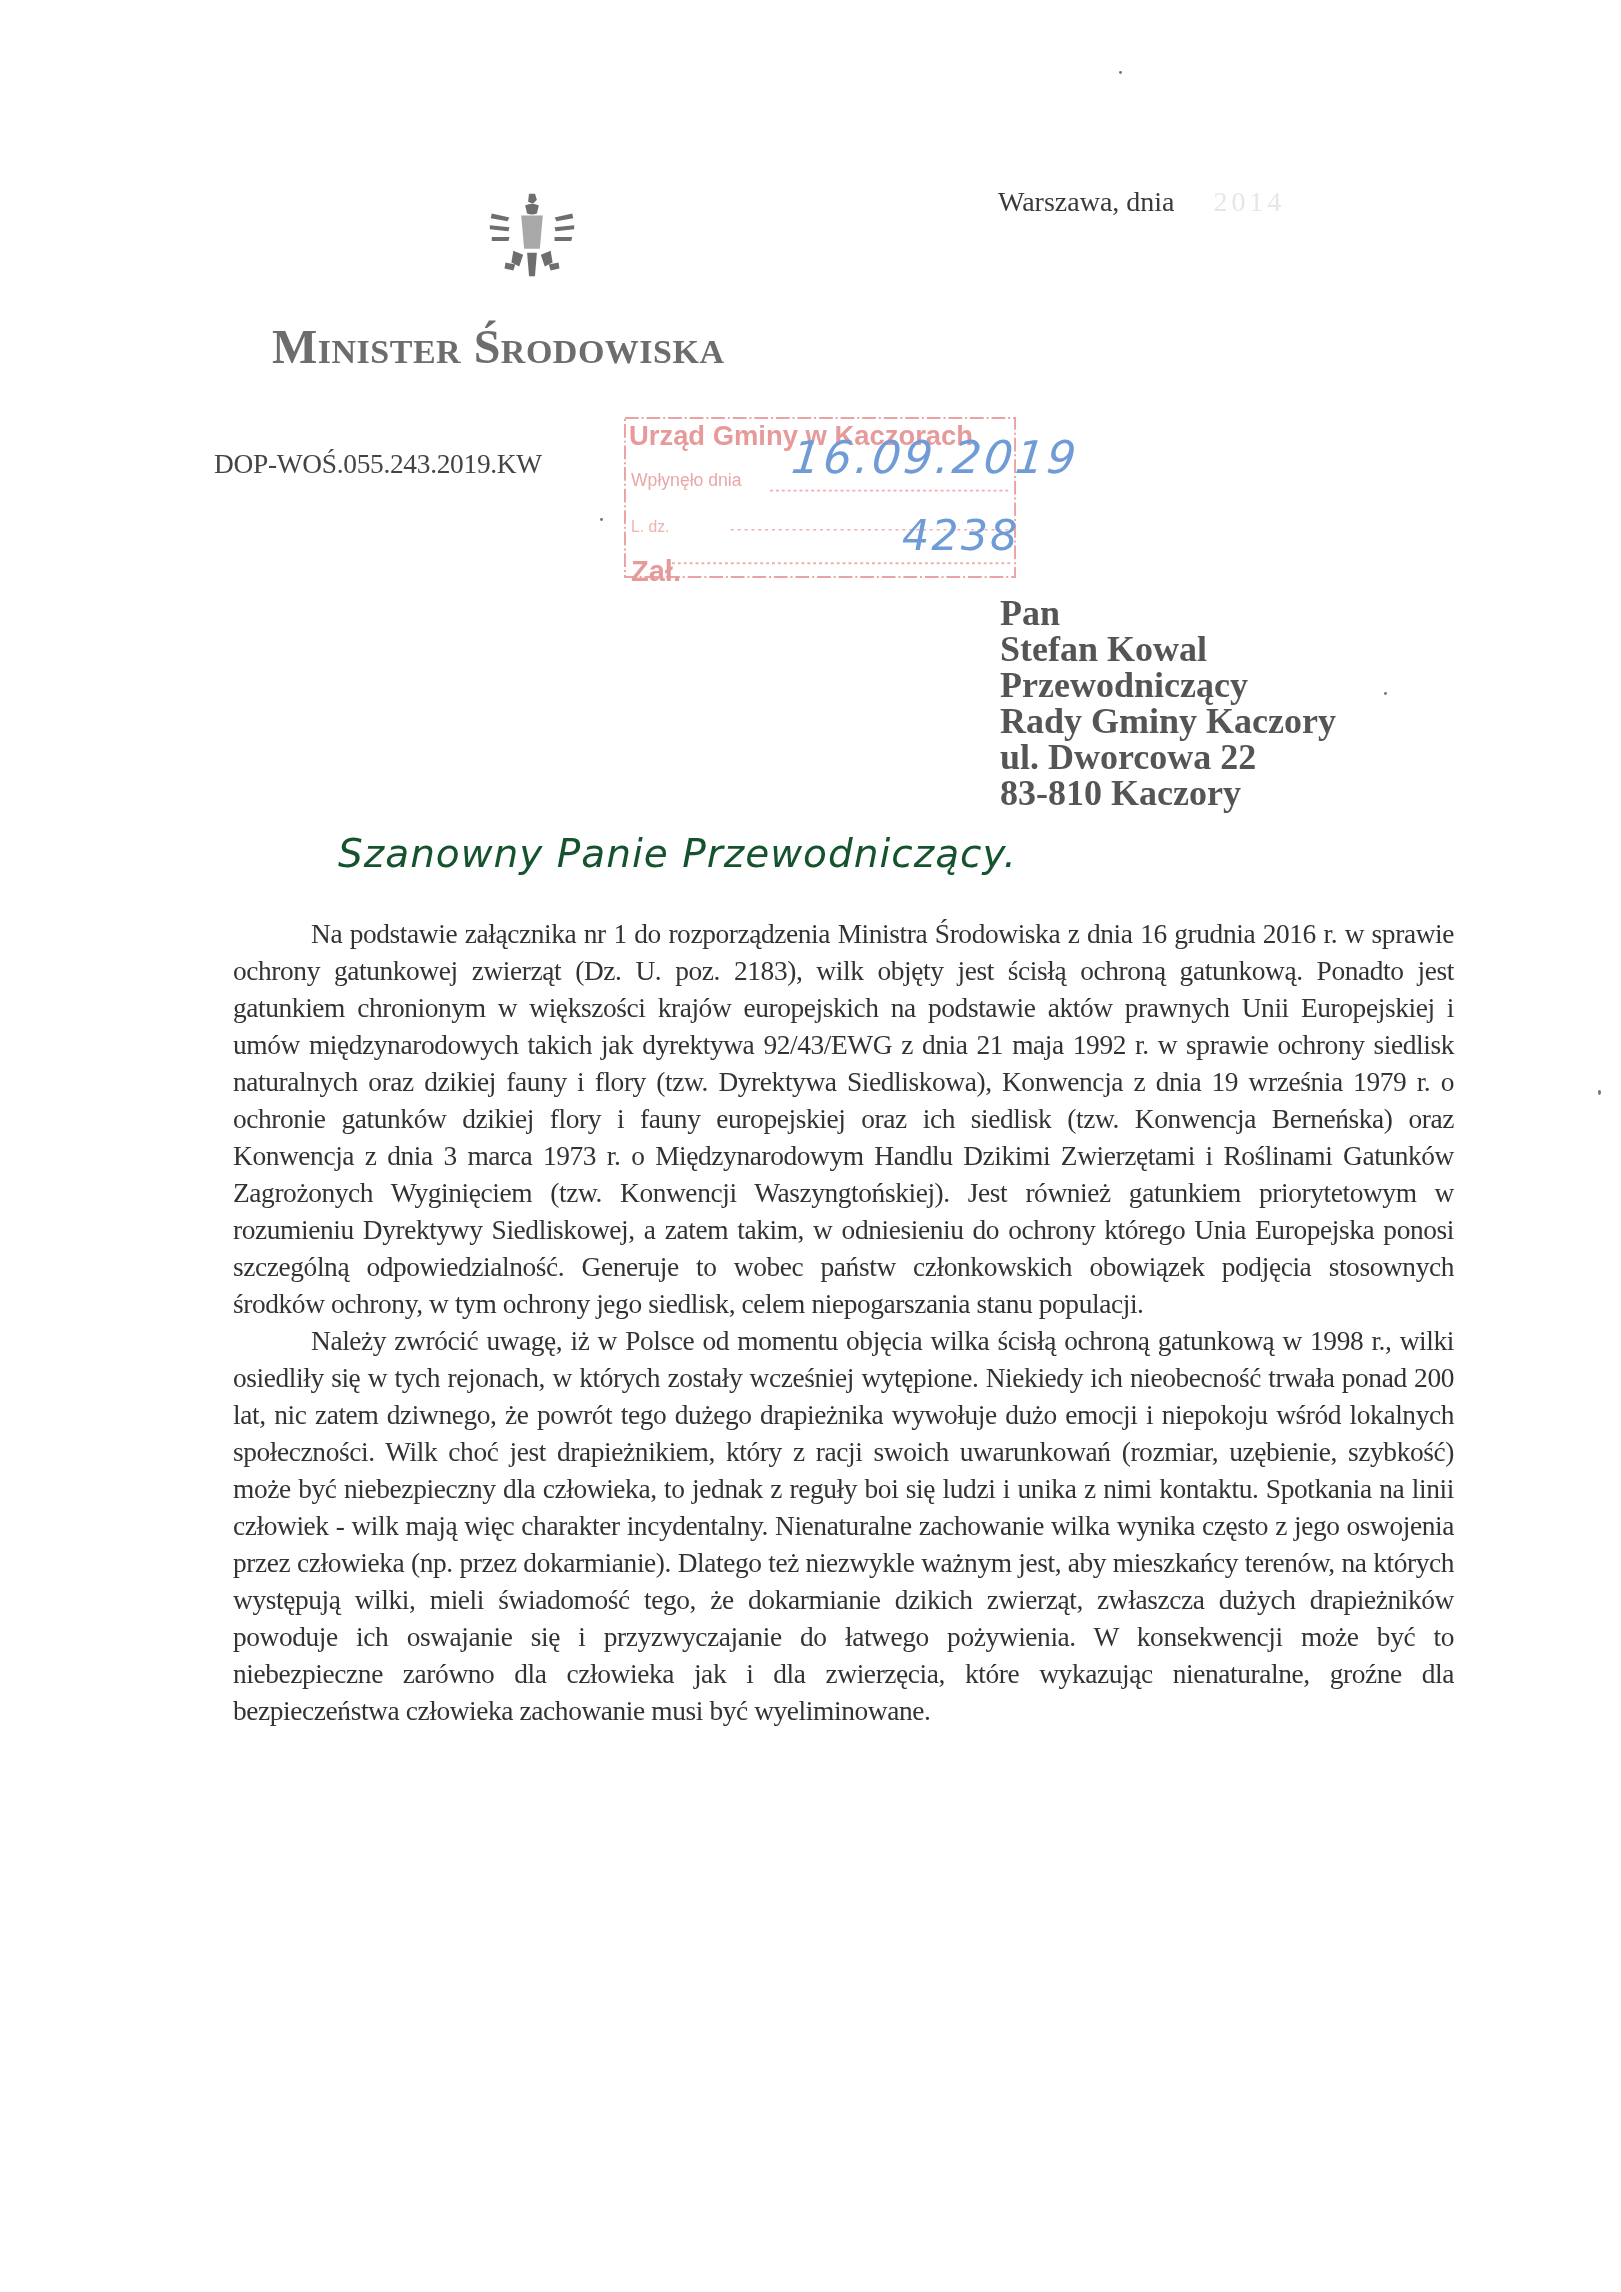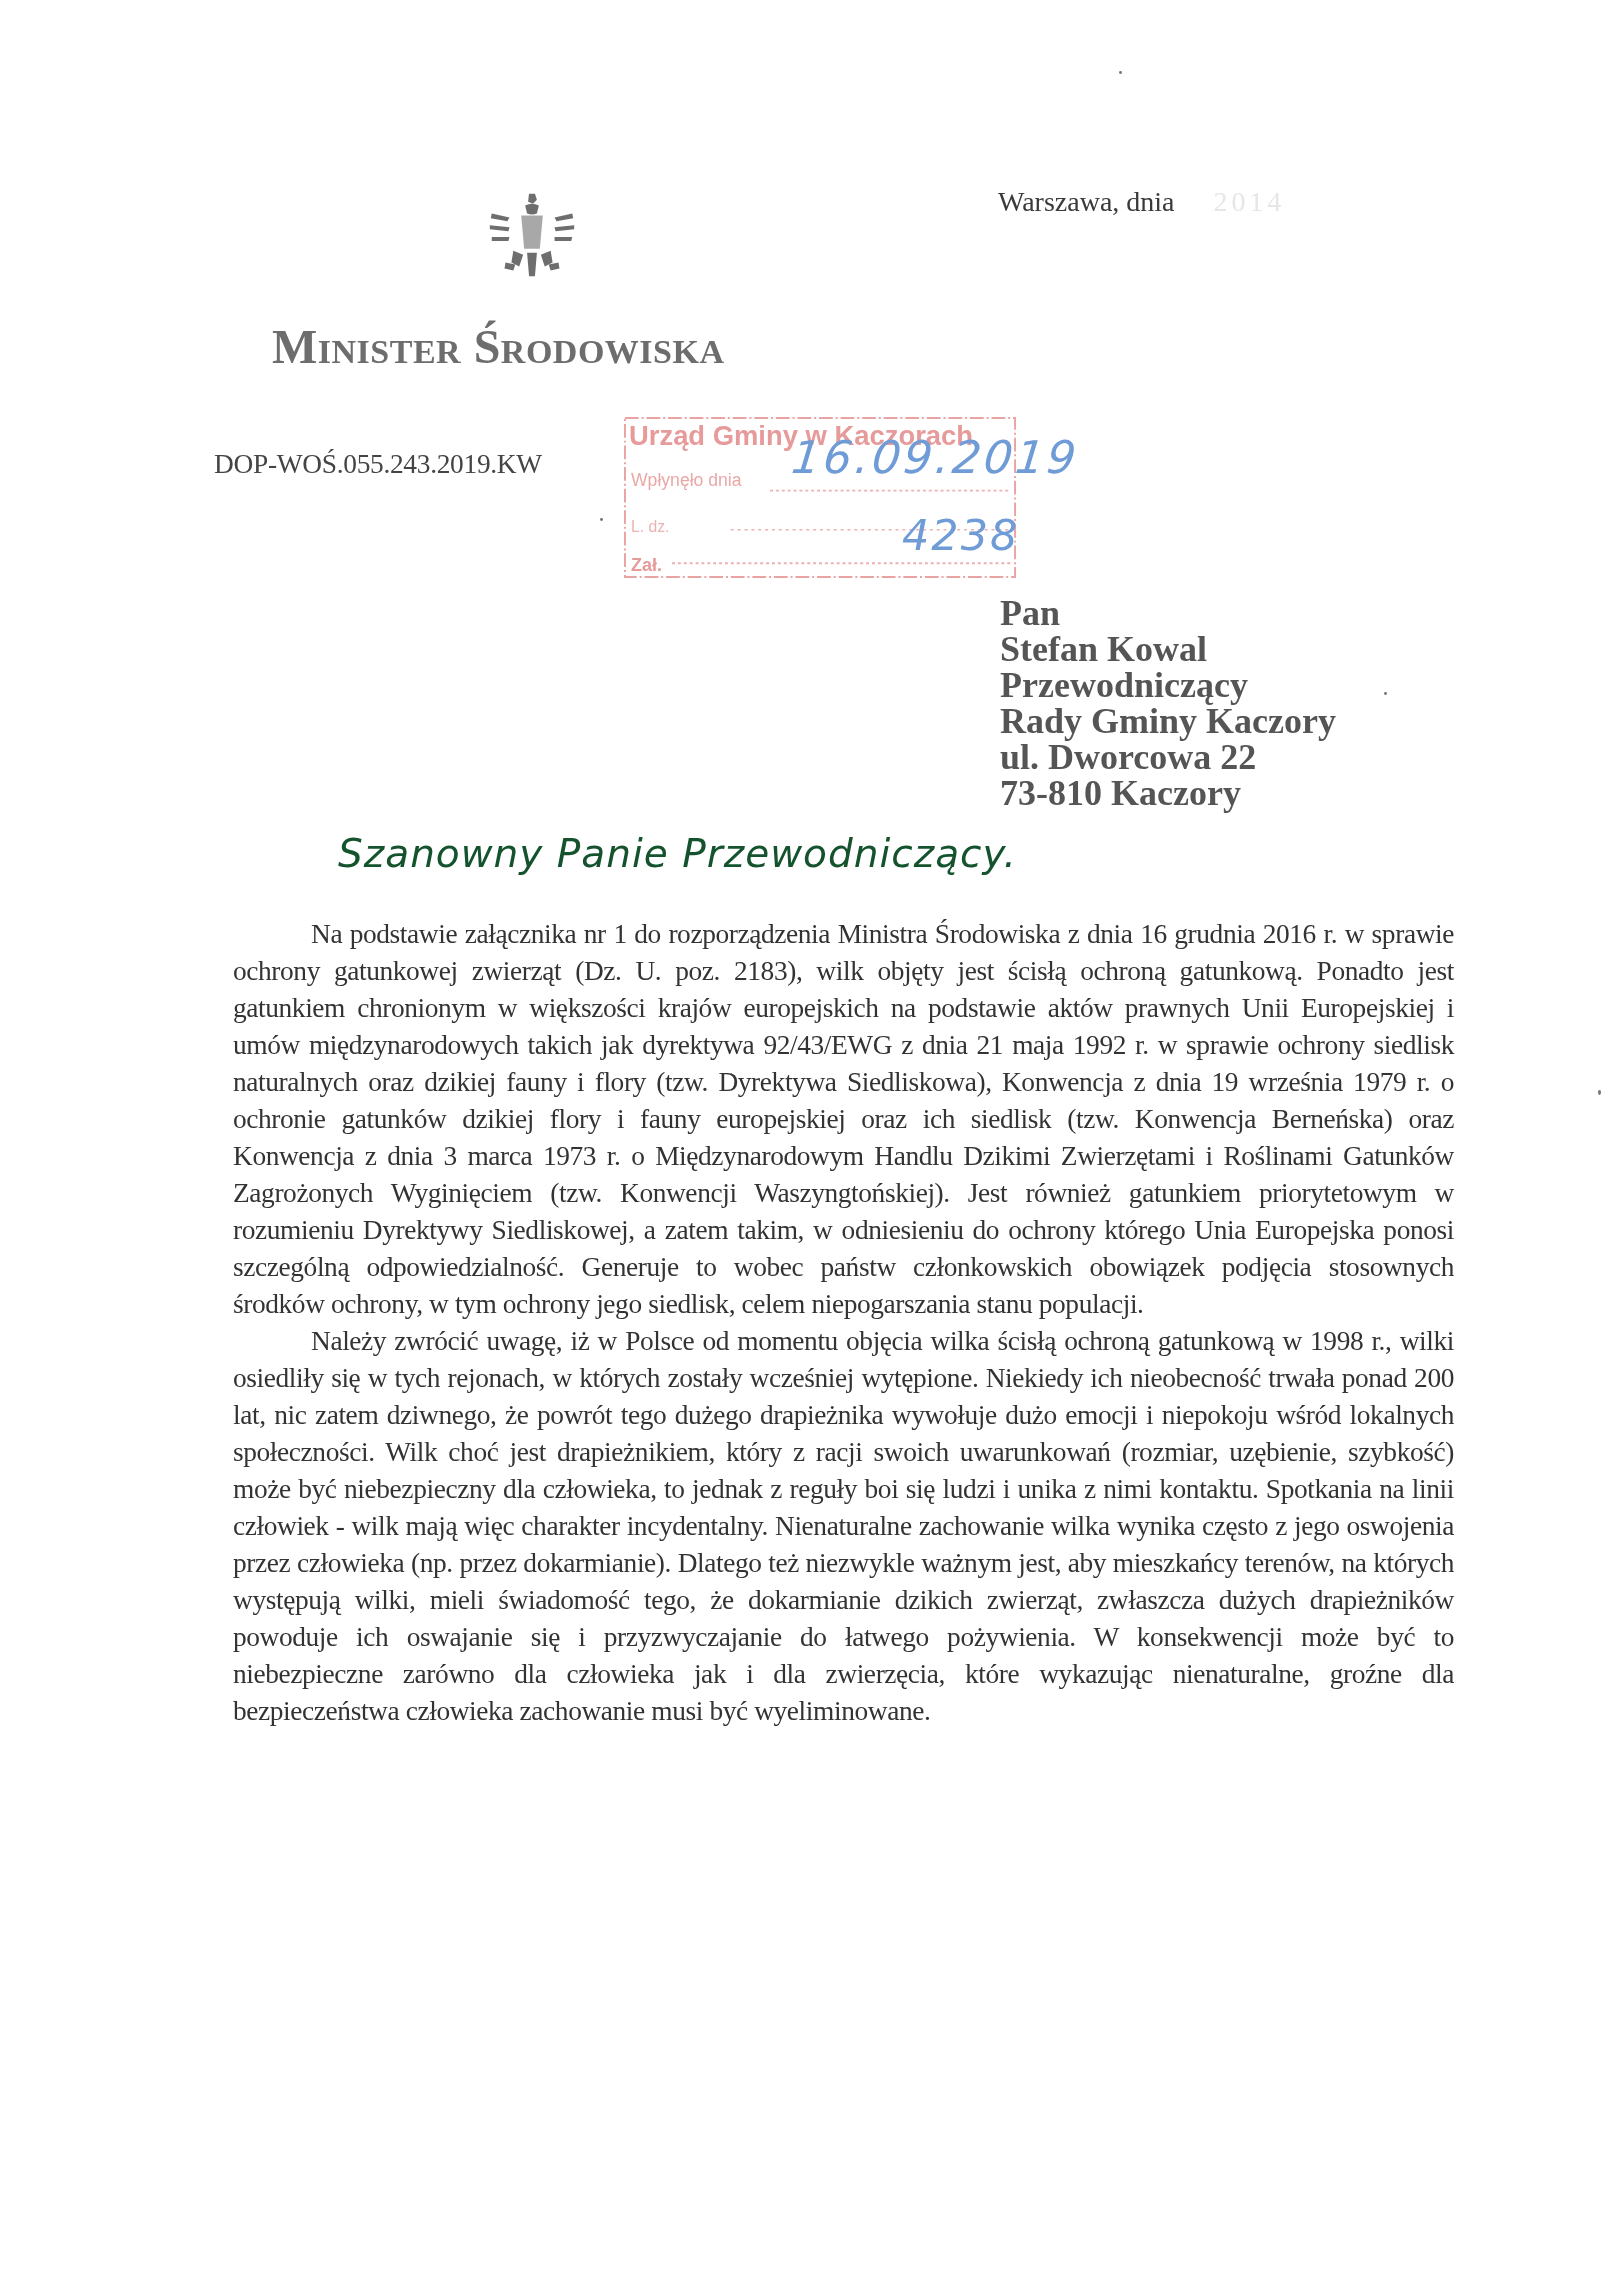--- a/index.html
+++ b/index.html
@@ -17,21 +17,21 @@
     .ref { left: 214px; top: 449px; font-size: 27.4px; color: #444; white-space: nowrap; letter-spacing: -0.3px; }
 
     .stamp { left: 623px; top: 414px; width: 396px; height: 167px; }
     .stamp-text-1 { left: 629px; top: 420px; font-family: "Liberation Sans", "DejaVu Sans", sans-serif;
                     font-size: 27.4px; font-weight: bold; color: #e79a9a; white-space: nowrap; }
     .stamp-text-2 { left: 631px; top: 470px; font-family: "Liberation Sans", "DejaVu Sans", sans-serif;
                     font-size: 17.6px; color: #eaa7a7; white-space: nowrap; }
     .stamp-text-3 { left: 631px; top: 518px; font-family: "Liberation Sans", "DejaVu Sans", sans-serif;
                     font-size: 15.7px; color: #ecb3b3; white-space: nowrap; }
     .stamp-text-4 { left: 631px; top: 555px; font-family: "Liberation Sans", "DejaVu Sans", sans-serif;
-                    font-size: 18px; font-weight: bold; color: #e79a9a; white-space: nowrap; }
+                    font-size: 29px; font-weight: bold; color: #e79a9a; white-space: nowrap; }
     .hw-date { left: 792px; top: 431px; font-family: "DejaVu Sans", sans-serif; font-style: italic;
                font-size: 45px; color: #6f9bd6; white-space: nowrap; transform: skewX(-6deg); letter-spacing: 2.9px; }
     .hw-num { left: 902px; top: 510px; font-family: "DejaVu Sans", sans-serif; font-style: italic;
               font-size: 43px; color: #6f9bd6; white-space: nowrap; letter-spacing: 2px; }
 
     .address { left: 1000px; top: 595px; font-size: 36px; font-weight: bold; color: #555; line-height: 36px; }
     .address div { white-space: nowrap; }
 
     .salutation { left: 338px; top: 831px; font-family: "DejaVu Sans", sans-serif; font-style: italic;
                   font-size: 39px; color: #14532d; white-space: nowrap; letter-spacing: 1px; }
@@ -89,21 +89,21 @@
 <div class="abs stamp-text-4">Zał.</div>
 <div class="abs hw-date">16.09.2019</div>
 <div class="abs hw-num">4238</div>
 
 <div class="abs address">
   <div>Pan</div>
   <div>Stefan Kowal</div>
   <div>Przewodniczący</div>
   <div>Rady Gminy Kaczory</div>
   <div>ul. Dworcowa 22</div>
-  <div>73-810 Kaczory</div>
+  <div>83-810 Kaczory</div>
 </div>
 
 <div class="abs salutation">Szanowny Panie Przewodniczący.</div>
 
 <div class="abs body">
   <p>Na podstawie załącznika nr 1 do rozporządzenia Ministra Środowiska z dnia 16 grudnia 2016 r. w sprawie ochrony gatunkowej zwierząt (Dz. U. poz. 2183), wilk objęty jest ścisłą ochroną gatunkową. Ponadto jest gatunkiem chronionym w większości krajów europejskich na podstawie aktów prawnych Unii Europejskiej i umów międzynarodowych takich jak dyrektywa 92/43/EWG z dnia 21 maja 1992 r. w sprawie ochrony siedlisk naturalnych oraz dzikiej fauny i flory (tzw. Dyrektywa Siedliskowa), Konwencja z dnia 19 września 1979 r. o ochronie gatunków dzikiej flory i fauny europejskiej oraz ich siedlisk (tzw. Konwencja Berneńska) oraz Konwencja z dnia 3 marca 1973 r. o Międzynarodowym Handlu Dzikimi Zwierzętami i Roślinami Gatunków Zagrożonych Wyginięciem (tzw. Konwencji Waszyngtońskiej). Jest również gatunkiem priorytetowym w rozumieniu Dyrektywy Siedliskowej, a zatem takim, w odniesieniu do ochrony którego Unia Europejska ponosi szczególną odpowiedzialność. Generuje to wobec państw członkowskich obowiązek podjęcia stosownych środków ochrony, w tym ochrony jego siedlisk, celem niepogarszania stanu populacji.</p>
   <p>Należy zwrócić uwagę, iż w Polsce od momentu objęcia wilka ścisłą ochroną gatunkową w 1998 r., wilki osiedliły się w tych rejonach, w których zostały wcześniej wytępione. Niekiedy ich nieobecność trwała ponad 200 lat, nic zatem dziwnego, że powrót tego dużego drapieżnika wywołuje dużo emocji i niepokoju wśród lokalnych społeczności. Wilk choć jest drapieżnikiem, który z racji swoich uwarunkowań (rozmiar, uzębienie, szybkość) może być niebezpieczny dla człowieka, to jednak z reguły boi się ludzi i unika z nimi kontaktu. Spotkania na linii człowiek - wilk mają więc charakter incydentalny. Nienaturalne zachowanie wilka wynika często z jego oswojenia przez człowieka (np. przez dokarmianie). Dlatego też niezwykle ważnym jest, aby mieszkańcy terenów, na których występują wilki, mieli świadomość tego, że dokarmianie dzikich zwierząt, zwłaszcza dużych drapieżników powoduje ich oswajanie się i przyzwyczajanie do łatwego pożywienia. W konsekwencji może być to niebezpieczne zarówno dla człowieka jak i dla zwierzęcia, które wykazując nienaturalne, groźne dla bezpieczeństwa człowieka zachowanie musi być wyeliminowane.</p>
 </div>
 
 <div class="speck" style="left:1119px;top:71px;width:2.9px;height:2.9px;"></div>

